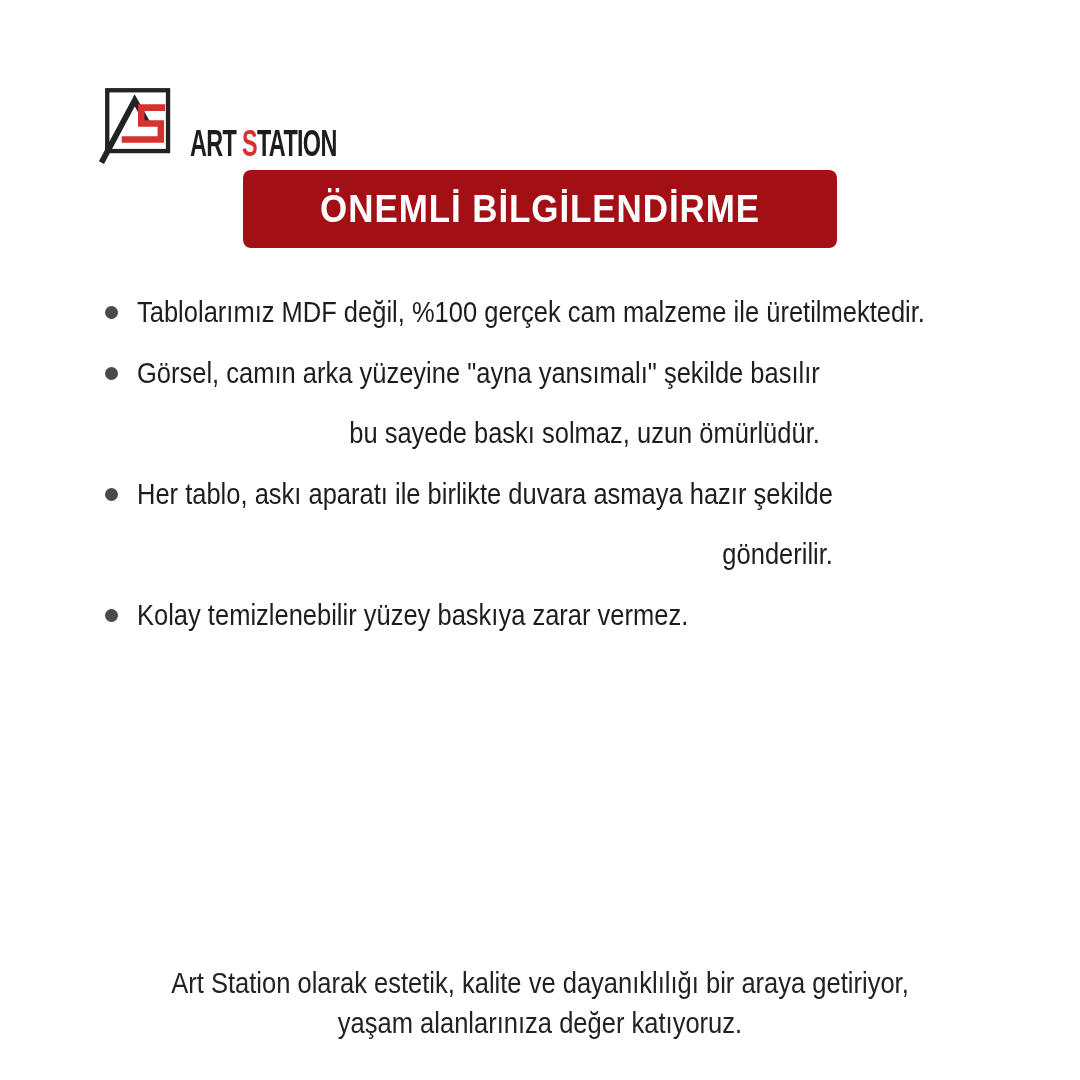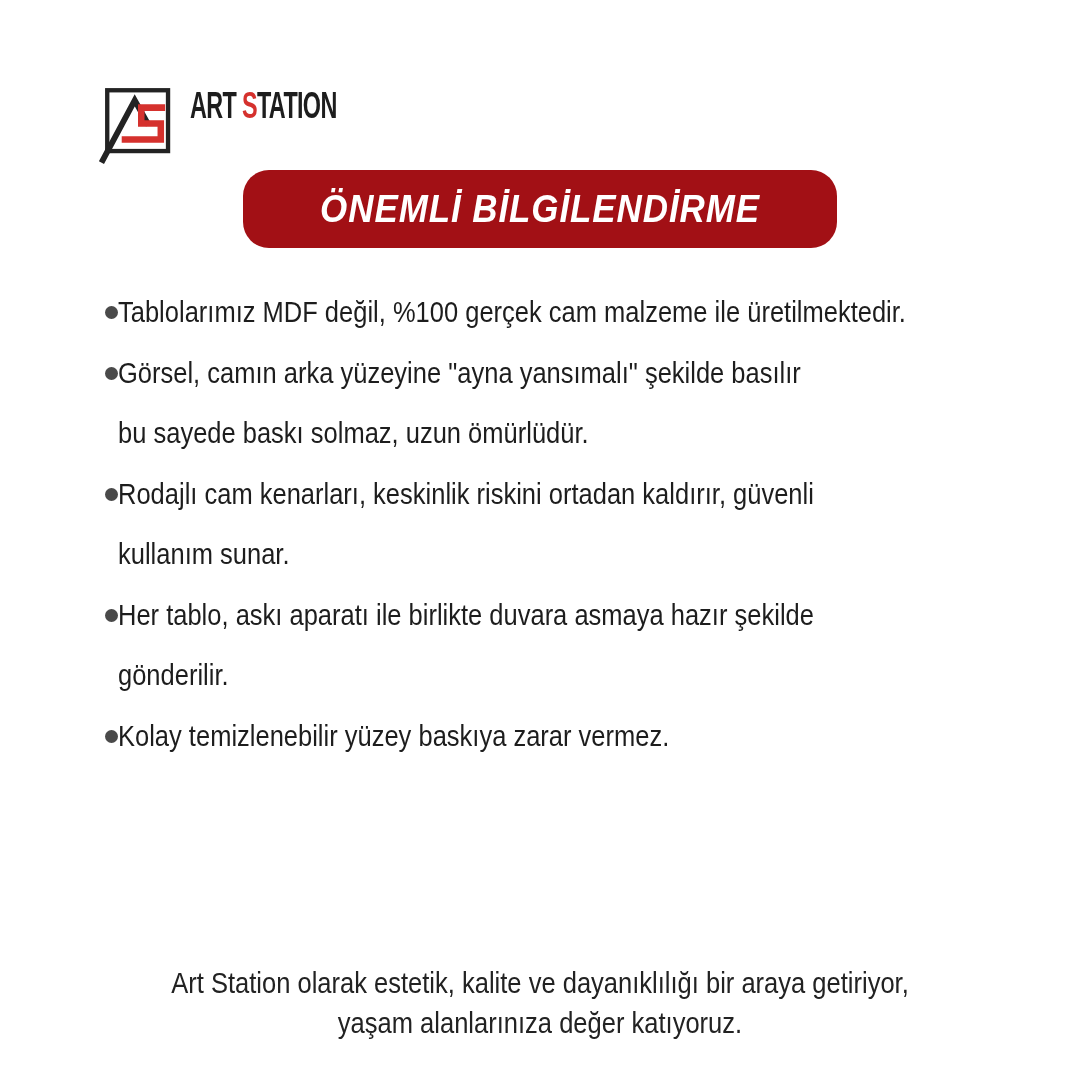--- a/index.html
+++ b/index.html
@@ -15,46 +15,46 @@
     background:#e8e8e8;
     font-family:"Liberation Sans", sans-serif;
   }
   .canvas{
     position:relative;width:1080px;height:1080px;
     background:var(--bg);overflow:hidden;
   }
   
   .logo-row{
     position:absolute;left:100px;top:85px;
-    display:flex;align-items:flex-start;gap:14px;
+    display:flex;align-items:flex-end;gap:14px;
   }
   .monogram{display:block;}
   .brand{
     font-size:36px;font-weight:700;color:var(--ink);
     letter-spacing:-1px;white-space:pre;
     transform:scaleX(0.65);transform-origin:left center;
   }
   .brand .red{color:var(--logo-red);}
   
   .badge{
     position:absolute;left:243px;top:170px;width:594px;height:78px;
-    background:var(--badge-red);border-radius:26px;
-    display:flex;align-items:center;justify-content:center;font-style:italic;
+    background:var(--badge-red);border-radius:8px;
+    display:flex;align-items:center;justify-content:center;
   }
   .badge-label{
     color:#ffffff;font-size:38px;font-weight:700;letter-spacing:1px;
     transform:scaleX(0.92);transform-origin:center center;white-space:pre;
   }
   
   .bullets{
     position:absolute;left:105px;top:282px;width:960px;
     list-style:none;margin:0;padding:0;
   }
   .bullet{
-    display:flex;align-items:flex-start;margin:0;padding:0;
+    display:flex;align-items:flex-start;gap:19px;margin:0;padding:0;text-align:right;
   }
   .dot{
     flex:none;width:13px;height:13px;border-radius:50%;
     background:var(--dot);margin-top:24px;
   }
   .btext{
     font-size:30px;line-height:60.5px;color:var(--ink);
     white-space:pre;letter-spacing:0px;
     transform:scaleX(0.85);transform-origin:left top;
   }
@@ -90,25 +90,20 @@
       <span class="btext">Tablolarımız MDF değil, %100 gerçek cam malzeme ile üretilmektedir.</span>
     </li>
 
 
     <li class="bullet">
       <span class="dot"></span>
       <span class="btext">Görsel, camın arka yüzeyine "ayna yansımalı" şekilde basılır
 bu sayede baskı solmaz, uzun ömürlüdür.</span>
     </li>
 
-    <li class="bullet">
-      <span class="dot"></span>
-      <span class="btext">Rodajlı cam kenarları, keskinlik riskini ortadan kaldırır, güvenli
-kullanım sunar.</span>
-    </li>
 
     <li class="bullet">
       <span class="dot"></span>
       <span class="btext">Her tablo, askı aparatı ile birlikte duvara asmaya hazır şekilde
 gönderilir.</span>
     </li>
 
     <li class="bullet">
       <span class="dot"></span>
       <span class="btext">Kolay temizlenebilir yüzey baskıya zarar vermez.</span>

